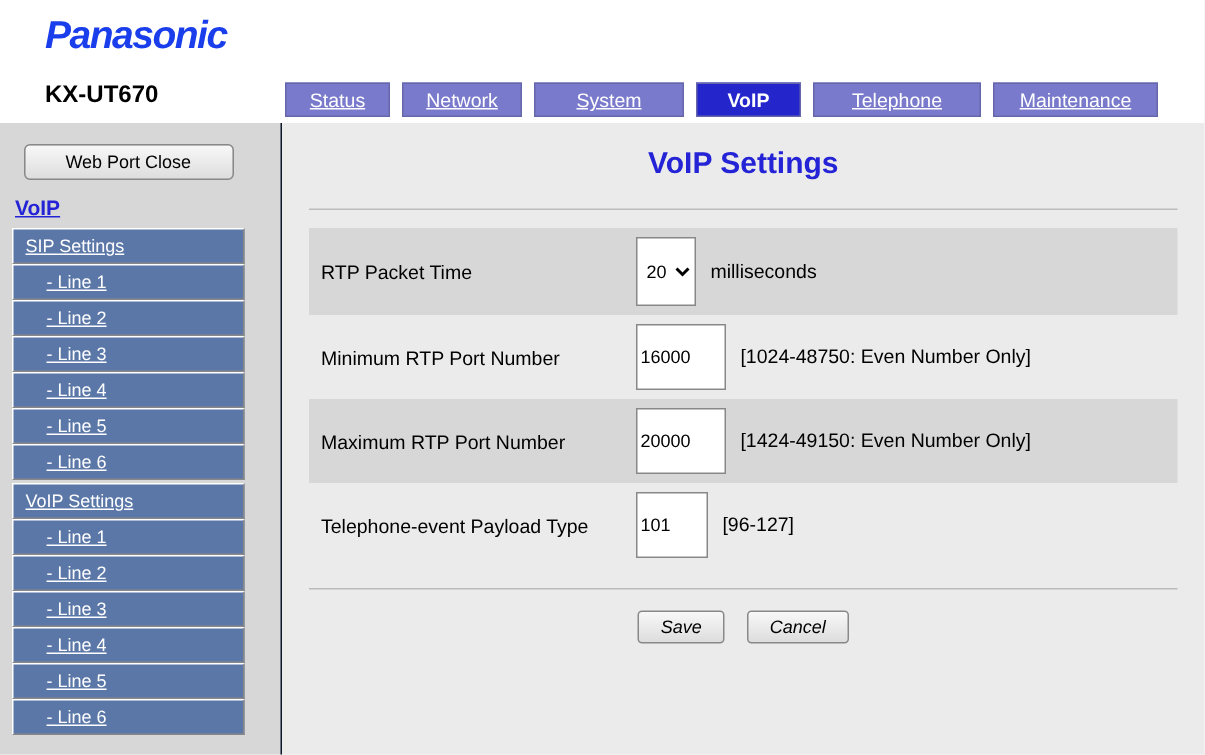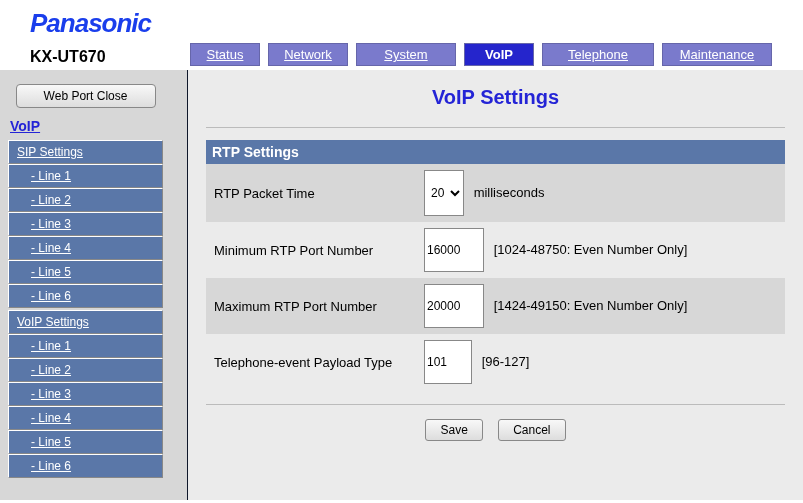--- a/index.html
+++ b/index.html
@@ -22,22 +22,22 @@
   .brand {
     font-family: Arial, sans-serif;
     font-size: 26px;
     font-weight: bold;
     font-style: italic;
     color: #1a3eec;
     letter-spacing: -1px;
   }
   .model-row {
     display: flex;
-    align-items: flex-end;
-    margin-top: 4px;
+    align-items: flex-start;
+    margin-top: 16px;
   }
   .model {
     width: 190px;
     padding-left: 30px;
     font-weight: bold;
     font-size: 16px;
     color: #000;
   }
   .tabs {
     display: flex;
@@ -170,20 +170,21 @@
     margin-top: 14px;
   }
   .btn {
     background: linear-gradient(#f8f8f8,#ddd);
     border: 1px solid #888;
     border-radius: 3px;
     padding: 3px 14px;
     font-size: 12px;
     cursor: pointer;
     margin: 0 6px;
+    font-style: italic;
   }
   hr.sep2 {
     border: none;
     border-top: 1px solid #bbb;
     margin: 14px 0 0 0;
   }
 </style>
 </head>
 <body>
 
@@ -225,21 +226,20 @@
       <div class="side-item">- Line 3</div>
       <div class="side-item">- Line 4</div>
       <div class="side-item">- Line 5</div>
       <div class="side-item">- Line 6</div>
     </div>
 
     <div class="main">
       <div class="page-title">VoIP Settings</div>
       <hr class="sep">
 
-      <div class="section-head">RTP Settings</div>
 
       <table class="form">
         <tbody>
             <tr>
           <td class="label">RTP Packet Time</td>
           <td>
             <select>
               <option selected="">20</option>
             </select>
             <span class="hint">milliseconds</span>

